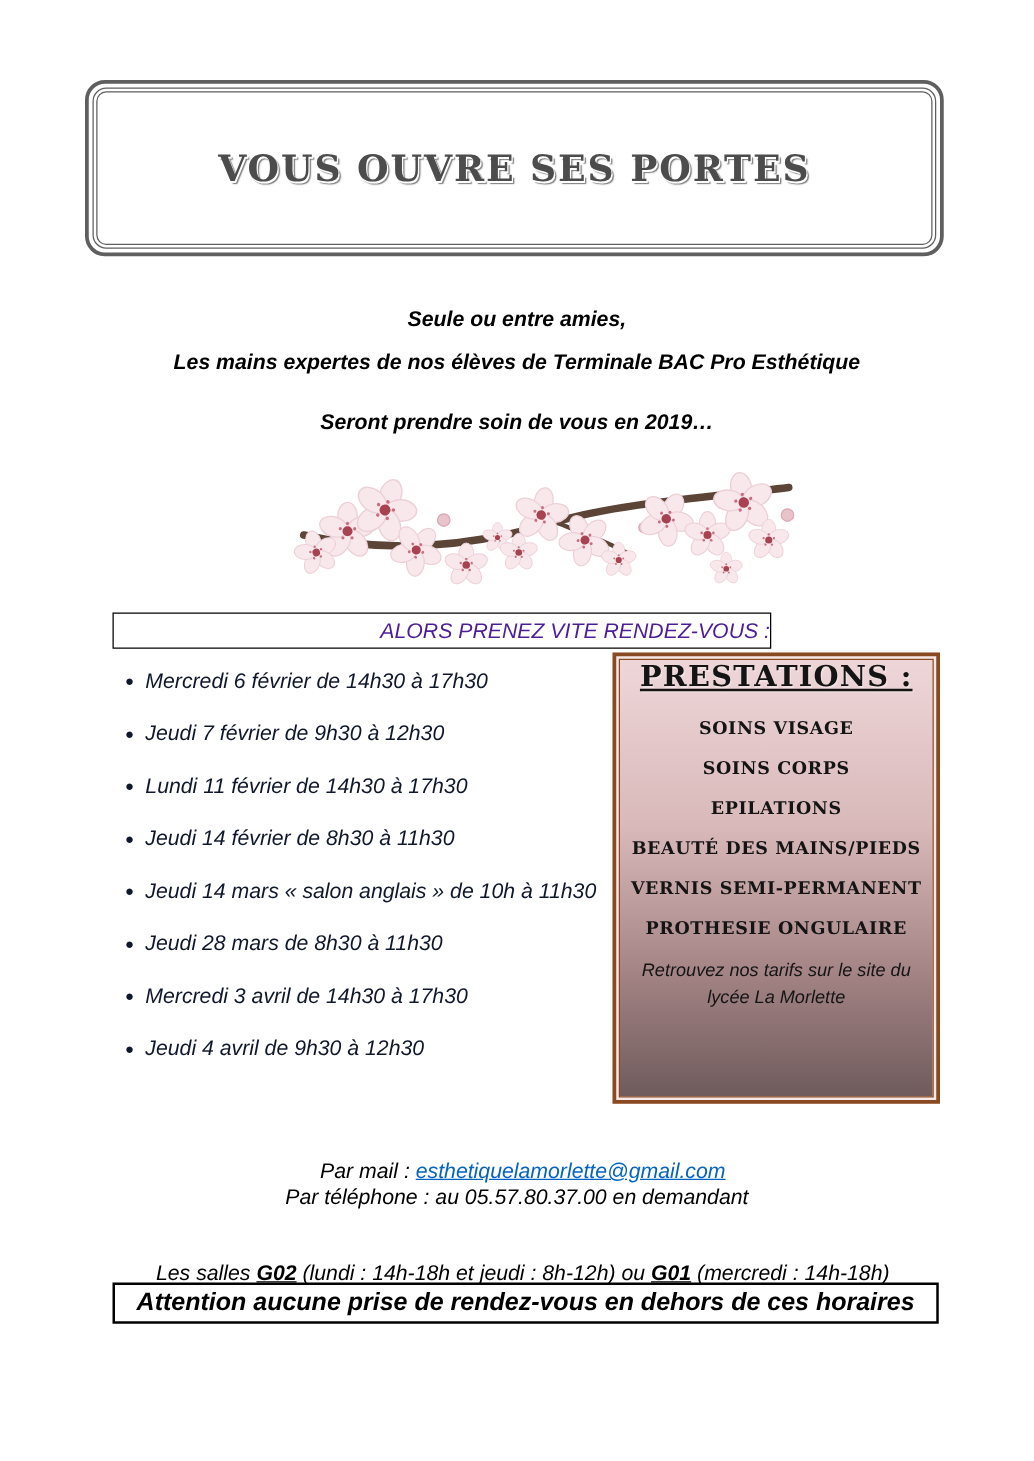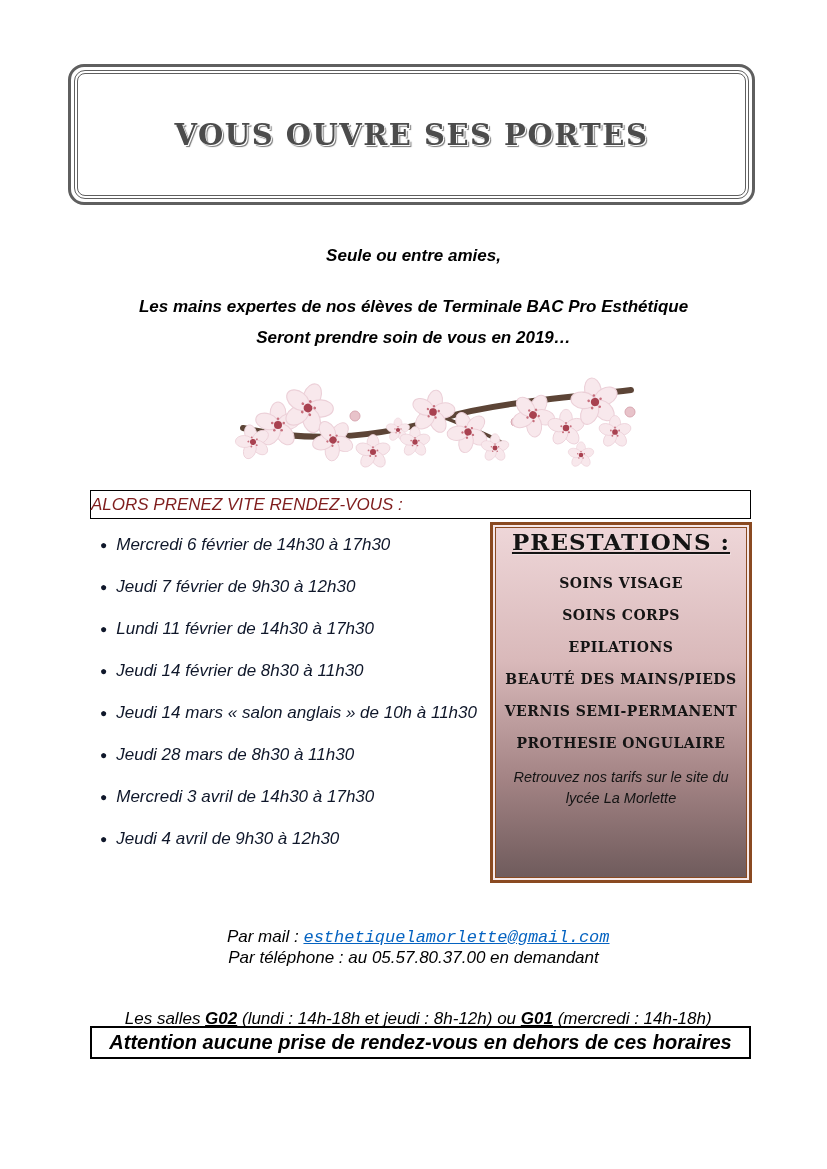--- a/index.html
+++ b/index.html
@@ -42,33 +42,33 @@
   }
 
   
   .intro-line {
     position: absolute; left: 0; width: 100%;
     text-align: center;
     font-style: italic; font-weight: 700;
     font-size: 17px; color: #000;
   }
   .intro-1 { top: 246px; }
-  .intro-2 { top: 297px; font-style: italic; }
+  .intro-2 { top: 280px; font-style: italic; }
   .intro-3 { top: 328px; }
 
   
   .blossom { position: absolute; left: 183px; top: 370px; }
 
   
   .appt-header {
     position: absolute; left: 90px; top: 490px;
-    width: 661px; height: 29px;
+    width: 527px; height: 29px;
     border: 1px solid #000;
-    display: flex; align-items: center; justify-content: flex-start;
-    font-style: italic; font-size: 17px; color: #7f1d1d;
+    display: flex; align-items: center; justify-content: flex-end;
+    font-style: italic; font-size: 17px; color: #4c1d95;
   }
 
   
   .appt-list {
     position: absolute; left: 100px; top: 534px;
     width: 400px; list-style: none;
   }
   .appt-list li {
     font-style: italic; font-size: 17px; color: #0f172a;
     margin-bottom: 20px; line-height: 21px;
@@ -130,21 +130,20 @@
     font-style: italic; font-size: 17px; color: #000;
     white-space: pre-wrap;
   }
   .mail-line  { top: 907px; }
   .phone-line { top: 948px; }
   .rooms-line { top: 989px; }
   .email-link {
     color: #0563c1;
     text-decoration: underline;
     cursor: pointer;
-    font-family: Liberation Mono, monospace;
   }
   .room-code {
     font-weight: 700;
     text-decoration: underline;
   }
 
   
   .warning-box {
     position: absolute; left: 90px; top: 1026px;
     width: 661px; height: 33px;

